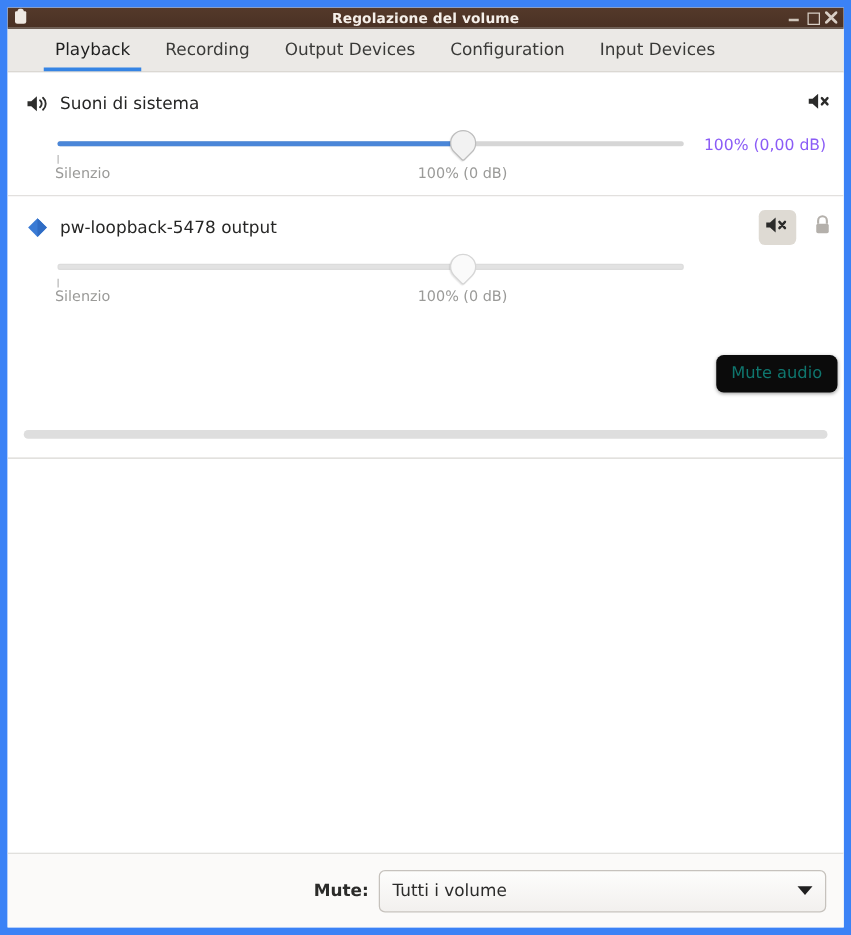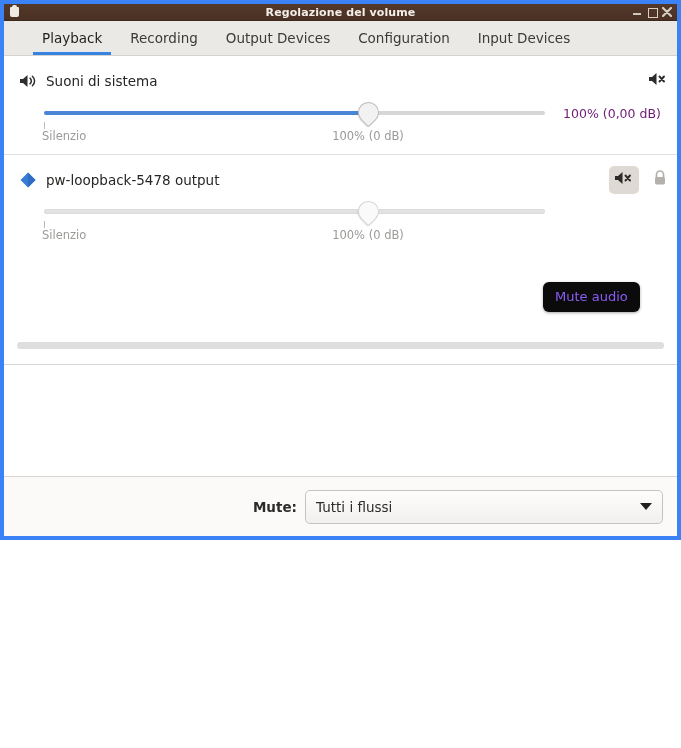--- a/index.html
+++ b/index.html
@@ -8,22 +8,22 @@
     width: 681px;
     height: 748px;
     overflow: hidden;
     font-family: "DejaVu Sans", "Liberation Sans", sans-serif;
     background: #ffffff;
   }
 
   #window {
     position: relative;
     width: 681px;
-    height: 540px;
-    border: 4px solid #3b82f6;
+    height: 748px;
+    border: 6px solid #3b82f6;
     background: #ffffff;
     display: flex;
     flex-direction: column;
     overflow: hidden;
   }
 
   
   #titlebar {
     height: 17px;
     flex: 0 0 17px;
@@ -241,32 +241,32 @@
     font-size: 11.5px;
     color: #9a9a98;
   }
   .slider-labels .lab-left { position: absolute; left: 12px; }
   .slider-labels .lab-mid  { position: absolute; transform: translateX(-50%); }
 
   .vol-readout {
     flex: 1 1 auto;
     text-align: center;
     font-size: 12.5px;
-    color: #701a75;
+    color: #8b5cf6;
     padding-top: 8px;
     padding-left: 6px;
   }
 
   
   #tooltip {
     position: absolute;
-    left: 539px;
+    left: 567px;
     top: 226px;
     background: #0b0b0b;
-    color: #8b5cf6;
+    color: #0f766e;
     font-size: 13px;
     padding: 7px 12px 8px 12px;
     border-radius: 6px;
     white-space: nowrap;
     z-index: 20;
     box-shadow: 0 1px 3px rgba(0,0,0,0.35);
   }
 
   
   #hscroll {
@@ -459,18 +459,18 @@
     <div id="hscroll">
       <div class="thumb"></div>
     </div>
 
     <div id="list-bottom-sep"></div>
   </div>
 
   <div id="bottombar">
     <span class="show-label">Mute:</span>
     <div id="combo">
-      <span class="value">Tutti i flussi</span>
+      <span class="value">Tutti i volume</span>
       <span class="arrow"></span>
     </div>
   </div>
 
 </div>
 
 </body></html>

